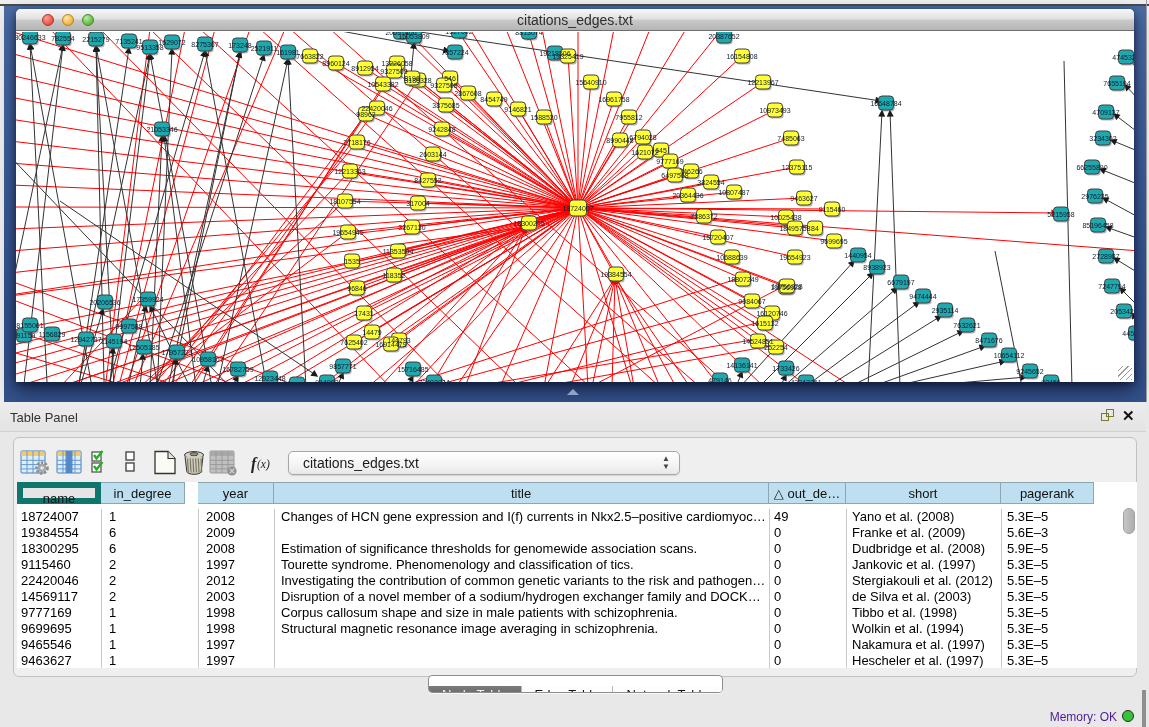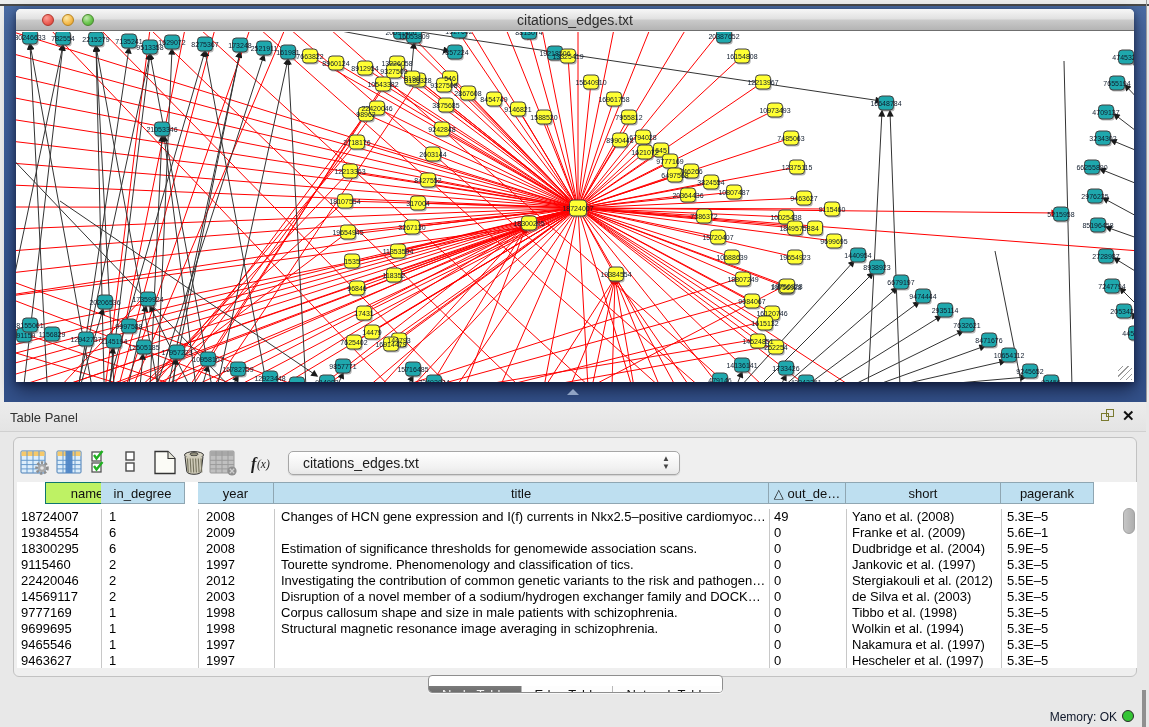--- a/index.html
+++ b/index.html
@@ -37,32 +37,32 @@
 .tp-box { position:absolute; left:13px; top:35px; width:1124px; height:240px; background:#efefef;
   border:1px solid #c2c2c2; border-radius:6px; }
 .combo { position:absolute; left:274px; top:13px; width:392px; height:24px; border:1px solid #a6a6a6; border-radius:5px;
   background:linear-gradient(180deg,#ffffff,#f1f1f1 70%,#e7e7e7); box-shadow:0 1px 1px rgba(0,0,0,0.12);
   font-size:14px; color:#1a1a1a; line-height:22px; padding-left:14px; }
 .combo .arr { position:absolute; right:9px; top:3px; font-size:8px; color:#444; line-height:8px; text-align:center;}
 
 .tbl { position:absolute; left:3px; top:44px; width:1120px; height:186px; background:#ffffff; overflow:hidden;}
 .th { position:absolute; top:0px; height:22px; font-size:13px; color:#111; text-align:center; line-height:22px;
   background:#bedff0; border:1px solid #8fa6b2; border-left:none; }
-.th.first { background:#bef264; border:1px solid #0f766e;margin-left:28px; }
+.th.first { background:#e5e5e5; border:6px solid #0f766e; }
 .row { position:absolute; left:0; width:1120px; height:16px; font-size:13px; color:#000; }
 .row span { position:absolute; top:0px; white-space:nowrap; }
 .vline { position:absolute; top:27px; width:1px; height:159px; background:#c8c8c8; }
 .sb { position:absolute; left:1109px; top:70px; width:12px; height:26px; border-radius:6px;
   background:linear-gradient(90deg,#c6c6c6,#aeaeae); border:1px solid #a0a0a0;}
 
 .tabs { position:absolute; left:428px; top:273px; height:18px; border:1px solid #8e8e8e; border-radius:4px;
   overflow:hidden; display:flex; background:#fff; box-shadow:0 1px 0 rgba(255,255,255,0.7);}
 .tab { font-size:13px; line-height:17px; padding:0 13px; color:#111; background:#fdfdfd; border-left:1px solid #b9b9b9;margin-top:10px;}
 .tab.sel { background:linear-gradient(180deg,#7b7b7b,#6e6e6e); color:#f4f4f4; border-left:none;}
-.status { position:absolute; right:32px; top:308px; font-size:12px; color:#0f172a; }
+.status { position:absolute; right:32px; top:308px; font-size:12px; color:#4c1d95; }
 .dot { position:absolute; right:15px; top:308px; width:12px; height:12px; border-radius:50%;
   background:#35c435; border:1.5px solid #2a2a2a; }
 </style>
 </head>
 <body>
 <div class="app">
   <div class="desktop">
     <div class="blue"></div>
     <div class="topline"></div>
     <div class="win">
@@ -831,29 +831,29 @@
             <span style="left:757px">49</span>
             <span style="left:835px">Yano et al. (2008)</span>
             <span style="left:990px">5.3E–5</span>
           </div>
 <div class="row" style="top:43px">
             <span style="left:4px">19384554</span>
             <span style="left:92px">6</span>
             <span style="left:189px">2009</span>
             <span style="left:757px">0</span>
             <span style="left:835px">Franke et al. (2009)</span>
-            <span style="left:990px">5.6E–1</span>
+            <span style="left:990px">5.6E–3</span>
           </div>
 <div class="row" style="top:59px">
             <span style="left:4px">18300295</span>
             <span style="left:92px">6</span>
             <span style="left:189px">2008</span>
             <span style="left:264px">Estimation of significance thresholds for genomewide association scans.</span>
             <span style="left:757px">0</span>
-            <span style="left:835px">Dudbridge et al. (2004)</span>
+            <span style="left:835px">Dudbridge et al. (2008)</span>
             <span style="left:990px">5.9E–5</span>
           </div>
 <div class="row" style="top:75px">
             <span style="left:4px">9115460</span>
             <span style="left:92px">2</span>
             <span style="left:189px">1997</span>
             <span style="left:264px">Tourette syndrome. Phenomenology and classification of tics.</span>
             <span style="left:757px">0</span>
             <span style="left:835px">Jankovic et al. (1997)</span>
             <span style="left:990px">5.3E–5</span>

